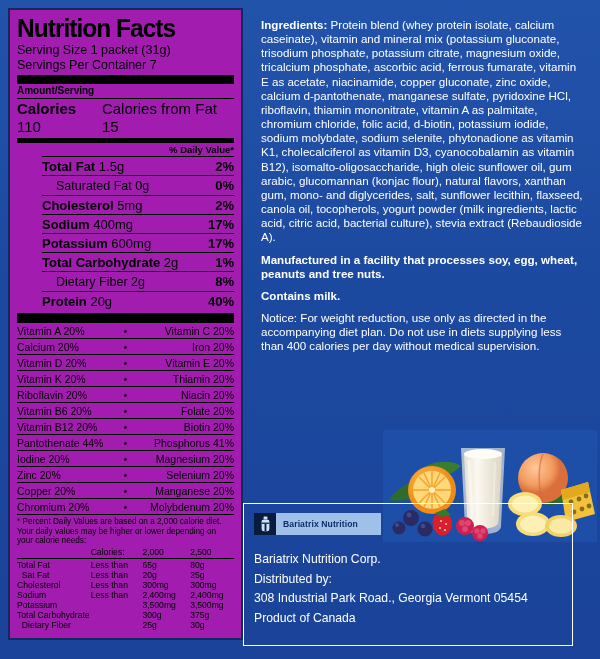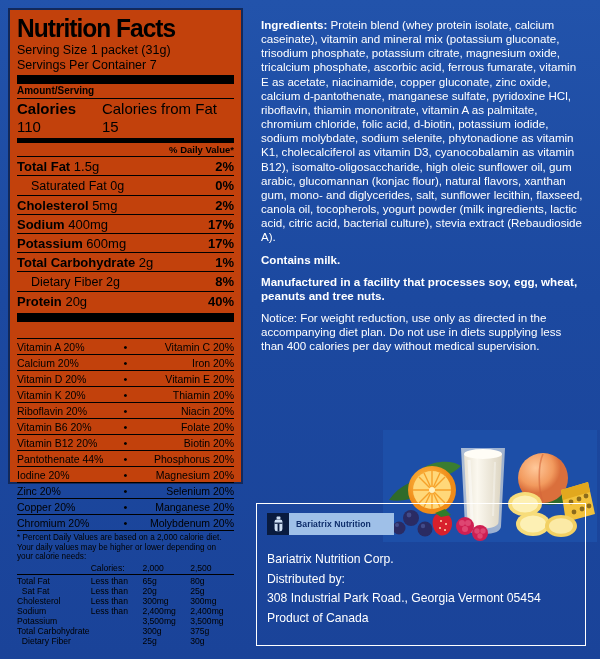--- a/index.html
+++ b/index.html
@@ -11,22 +11,22 @@
     position:relative;
   }
   .bg-texture{
     position:absolute;inset:0;
     background:
       linear-gradient(180deg,#2253ab 0%,#1c49a0 45%,#1a4399 100%);
   }
 
   
   .nf-panel{
-    position:absolute;left:8px;top:8px;width:235px;height:476px;
-    background:#c2410c;
+    position:absolute;left:8px;top:8px;width:235px;height:632px;
+    background:#a21caf;
     border:2px solid #11295c;
     box-sizing:border-box;
     padding:4px 7px 3px 7px;
     color:#000;
   }
   .nf-title{
     font-weight:bold;
     font-size:25px;
     letter-spacing:-1.0px;
     line-height:27px;
@@ -47,28 +47,29 @@
   .cal-row b{font-weight:bold;}
   .cal-row .lt{font-weight:normal;}
   .dv-row{
     text-align:right;font-size:9.5px;font-weight:bold;
     line-height:12px;padding:1px 0 0 0;
   }
   .nut-row{
     display:flex;justify-content:space-between;align-items:baseline;
     font-size:13px;line-height:15px;padding:1.5px 0 1.5px 0;
     border-top:1px solid #000;
+    margin-left:25px;
   }
   .nut-row.first{border-top:1px solid #000;}
   .nut-row .name b{font-weight:bold;}
   .nut-row .pct{font-weight:bold;font-size:13px;}
   .nut-row.ind .name{padding-left:14px;}
   .nut-row.sub{font-size:12.5px;}
 
-  .vit-wrap{margin-top:16px;}
+  .vit-wrap{margin-top:0px;}
   .vit-row{
     display:flex;align-items:baseline;
     font-size:10.5px;line-height:12px;
     border-top:1px solid #000;
     padding:1.5px 0 1.5px 0;
   }
   .vit-row .l{flex:1;text-align:left;}
   .vit-row .d{width:40px;text-align:center;font-size:11px;line-height:10px;}
   .vit-row .r{flex:1;text-align:right;}
 
@@ -100,21 +101,21 @@
 
   
   .photo{
     position:absolute;left:383px;top:430px;width:214px;height:112px;
     overflow:hidden;
   }
   .photo svg{display:block;}
 
   
   .dist-box{
-    position:absolute;left:256px;top:503px;width:330px;height:143px;
+    position:absolute;left:243px;top:503px;width:330px;height:143px;
     border:1.5px solid #ffffff;
     box-sizing:border-box;
     padding:9px 0 0 10px;
     color:#fff;
   }
   .logo{
     display:flex;align-items:stretch;height:22px;width:127px;
   }
   .logo-mark{
     width:22px;height:22px;background:#091b3f;
@@ -226,21 +227,21 @@
         <div class="r">Folate 20%</div>
       </div>
       <div class="vit-row">
         <div class="l">Vitamin B12 20%</div>
         <div class="d">•</div>
         <div class="r">Biotin 20%</div>
       </div>
       <div class="vit-row">
         <div class="l">Pantothenate 44%</div>
         <div class="d">•</div>
-        <div class="r">Phosphorus 20%</div>
+        <div class="r">Phosphorus 41%</div>
       </div>
       <div class="vit-row">
         <div class="l">Iodine 20%</div>
         <div class="d">•</div>
         <div class="r">Magnesium 20%</div>
       </div>
       <div class="vit-row">
         <div class="l">Zinc 20%</div>
         <div class="d">•</div>
         <div class="r">Selenium 20%</div>
@@ -311,22 +312,22 @@
           <td class="c3">25g</td>
           <td class="c4">30g</td>
         </tr>
       </tbody>
   </table>
 
 </div>
 
 <div class="ing-col">
   <p><span class="b">Ingredients:</span><span> Protein blend (whey protein isolate, calcium caseinate), vitamin and mineral mix (potassium gluconate, trisodium phosphate, potassium citrate, magnesium oxide, tricalcium phosphate, ascorbic acid, ferrous fumarate, vitamin E as acetate, niacinamide, copper gluconate, zinc oxide, calcium d-pantothenate, manganese sulfate, pyridoxine HCl, riboflavin, thiamin mononitrate, vitamin A as palmitate, chromium chloride, folic acid, d-biotin, potassium iodide, sodium molybdate, sodium selenite, phytonadione as vitamin K1, cholecalciferol as vitamin D3, cyanocobalamin as vitamin B12), isomalto-oligosaccharide, high oleic sunflower oil, gum arabic, glucomannan (konjac flour), natural flavors, xanthan gum, mono- and diglycerides, salt, sunflower lecithin, flaxseed, canola oil, tocopherols, yogurt powder (milk ingredients, lactic acid, citric acid, bacterial culture), stevia extract (Rebaudioside A).</span></p>
+  <p class="allergen">Manufactured in a facility that processes soy, egg, wheat, peanuts and tree nuts.</p>
   <p class="allergen">Contains milk.</p>
-  <p class="allergen">Manufactured in a facility that processes soy, egg, wheat, peanuts and tree nuts.</p>
   <p class="notice">Notice: For weight reduction, use only as directed in the accompanying diet plan. Do not use in diets supplying less than 400 calories per day without medical supervision.</p>
 </div>
 
 <div class="photo">
 <svg width="214" height="112" viewBox="0 0 214 112" xmlns="http://www.w3.org/2000/svg">
   <defs>
     <linearGradient id="milk" x1="0" y1="0" x2="1" y2="0">
       <stop offset="0%" stop-color="#e8e2d2"></stop>
       <stop offset="35%" stop-color="#fbf8ef"></stop>
       <stop offset="100%" stop-color="#ddd5c2"></stop>

